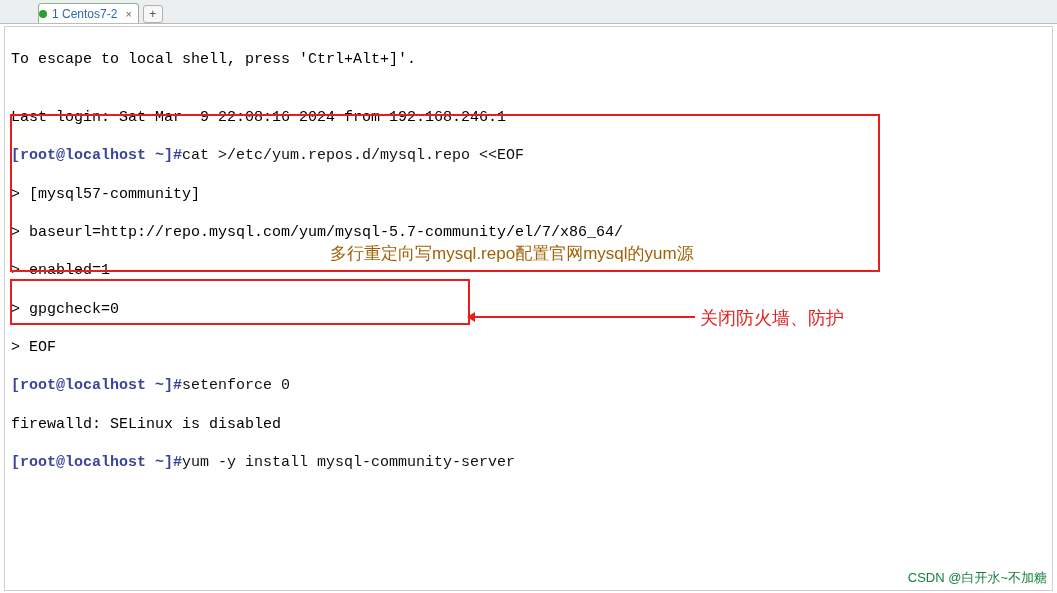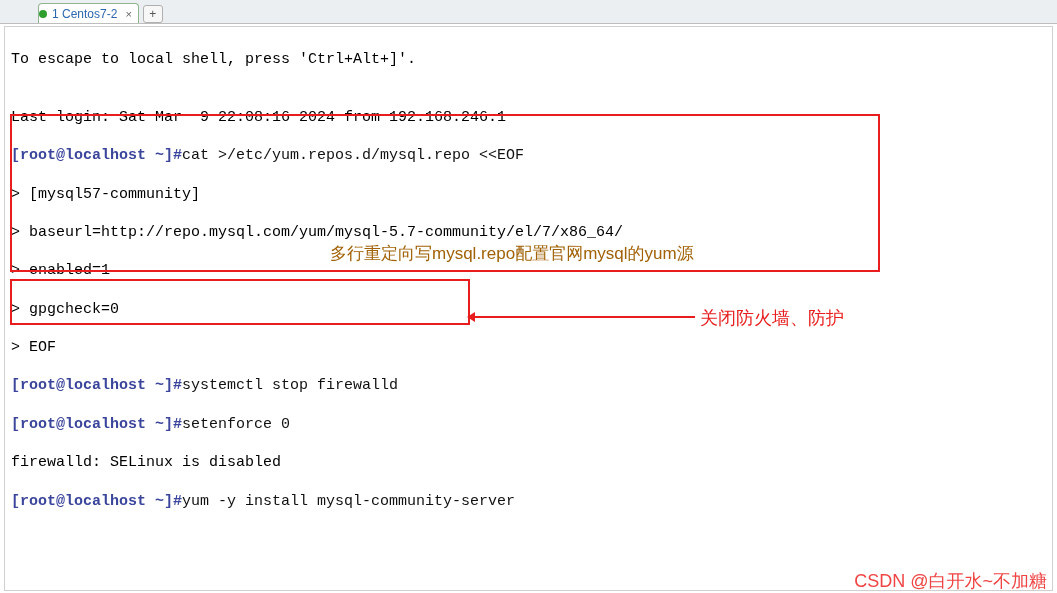--- a/index.html
+++ b/index.html
@@ -118,24 +118,24 @@
     .arrow::before {
       content: "";
       position: absolute;
       left: -8px; top: -4px;
       border: 5px solid transparent;
       border-right: 8px solid #e81e1e;
     }
     .watermark {
       position: absolute;
       right: 10px;
-      bottom: 0;
-      color: #ef4444;
+      bottom: 6px;
+      color: #15803d;
       font-family: Arial, sans-serif;
-      font-size: 18px;
+      font-size: 13px;
       pointer-events: none;
     }
   </style>
 </head>
 <body>
 
 <div class="tab-bar">
   <div class="tab">
     <span class="dot"></span>
     <span class="label">1 Centos7-2</span>
@@ -147,21 +147,20 @@
 <div class="content">
 <span class="line">To escape to local shell, press 'Ctrl+Alt+]'.</span>
 <span class="line"></span>
 <span class="line">Last login: Sat Mar  9 22:08:16 2024 from 192.168.246.1</span>
 <span class="line"><span class="prompt">[root@localhost ~]#</span><span class="cmd">cat &gt;/etc/yum.repos.d/mysql.repo &lt;&lt;EOF</span></span>
 <span class="line">&gt; [mysql57-community]</span>
 <span class="line">&gt; baseurl=http://repo.mysql.com/yum/mysql-5.7-community/el/7/x86_64/</span>
 <span class="line">&gt; enabled=1</span>
 <span class="line">&gt; gpgcheck=0</span>
 <span class="line">&gt; EOF</span>
-<span class="line"><span class="prompt">[root@localhost ~]#</span><span class="cmd">systemctl stop firewalld</span></span>
 <span class="line"><span class="prompt">[root@localhost ~]#</span><span class="cmd">setenforce 0</span></span>
 <span class="line">firewalld: SELinux is disabled</span>
 <span class="line"><span class="prompt">[root@localhost ~]#</span><span class="cmd">yum -y install mysql-community-server</span></span>
 
 
 
 
 
 
 

